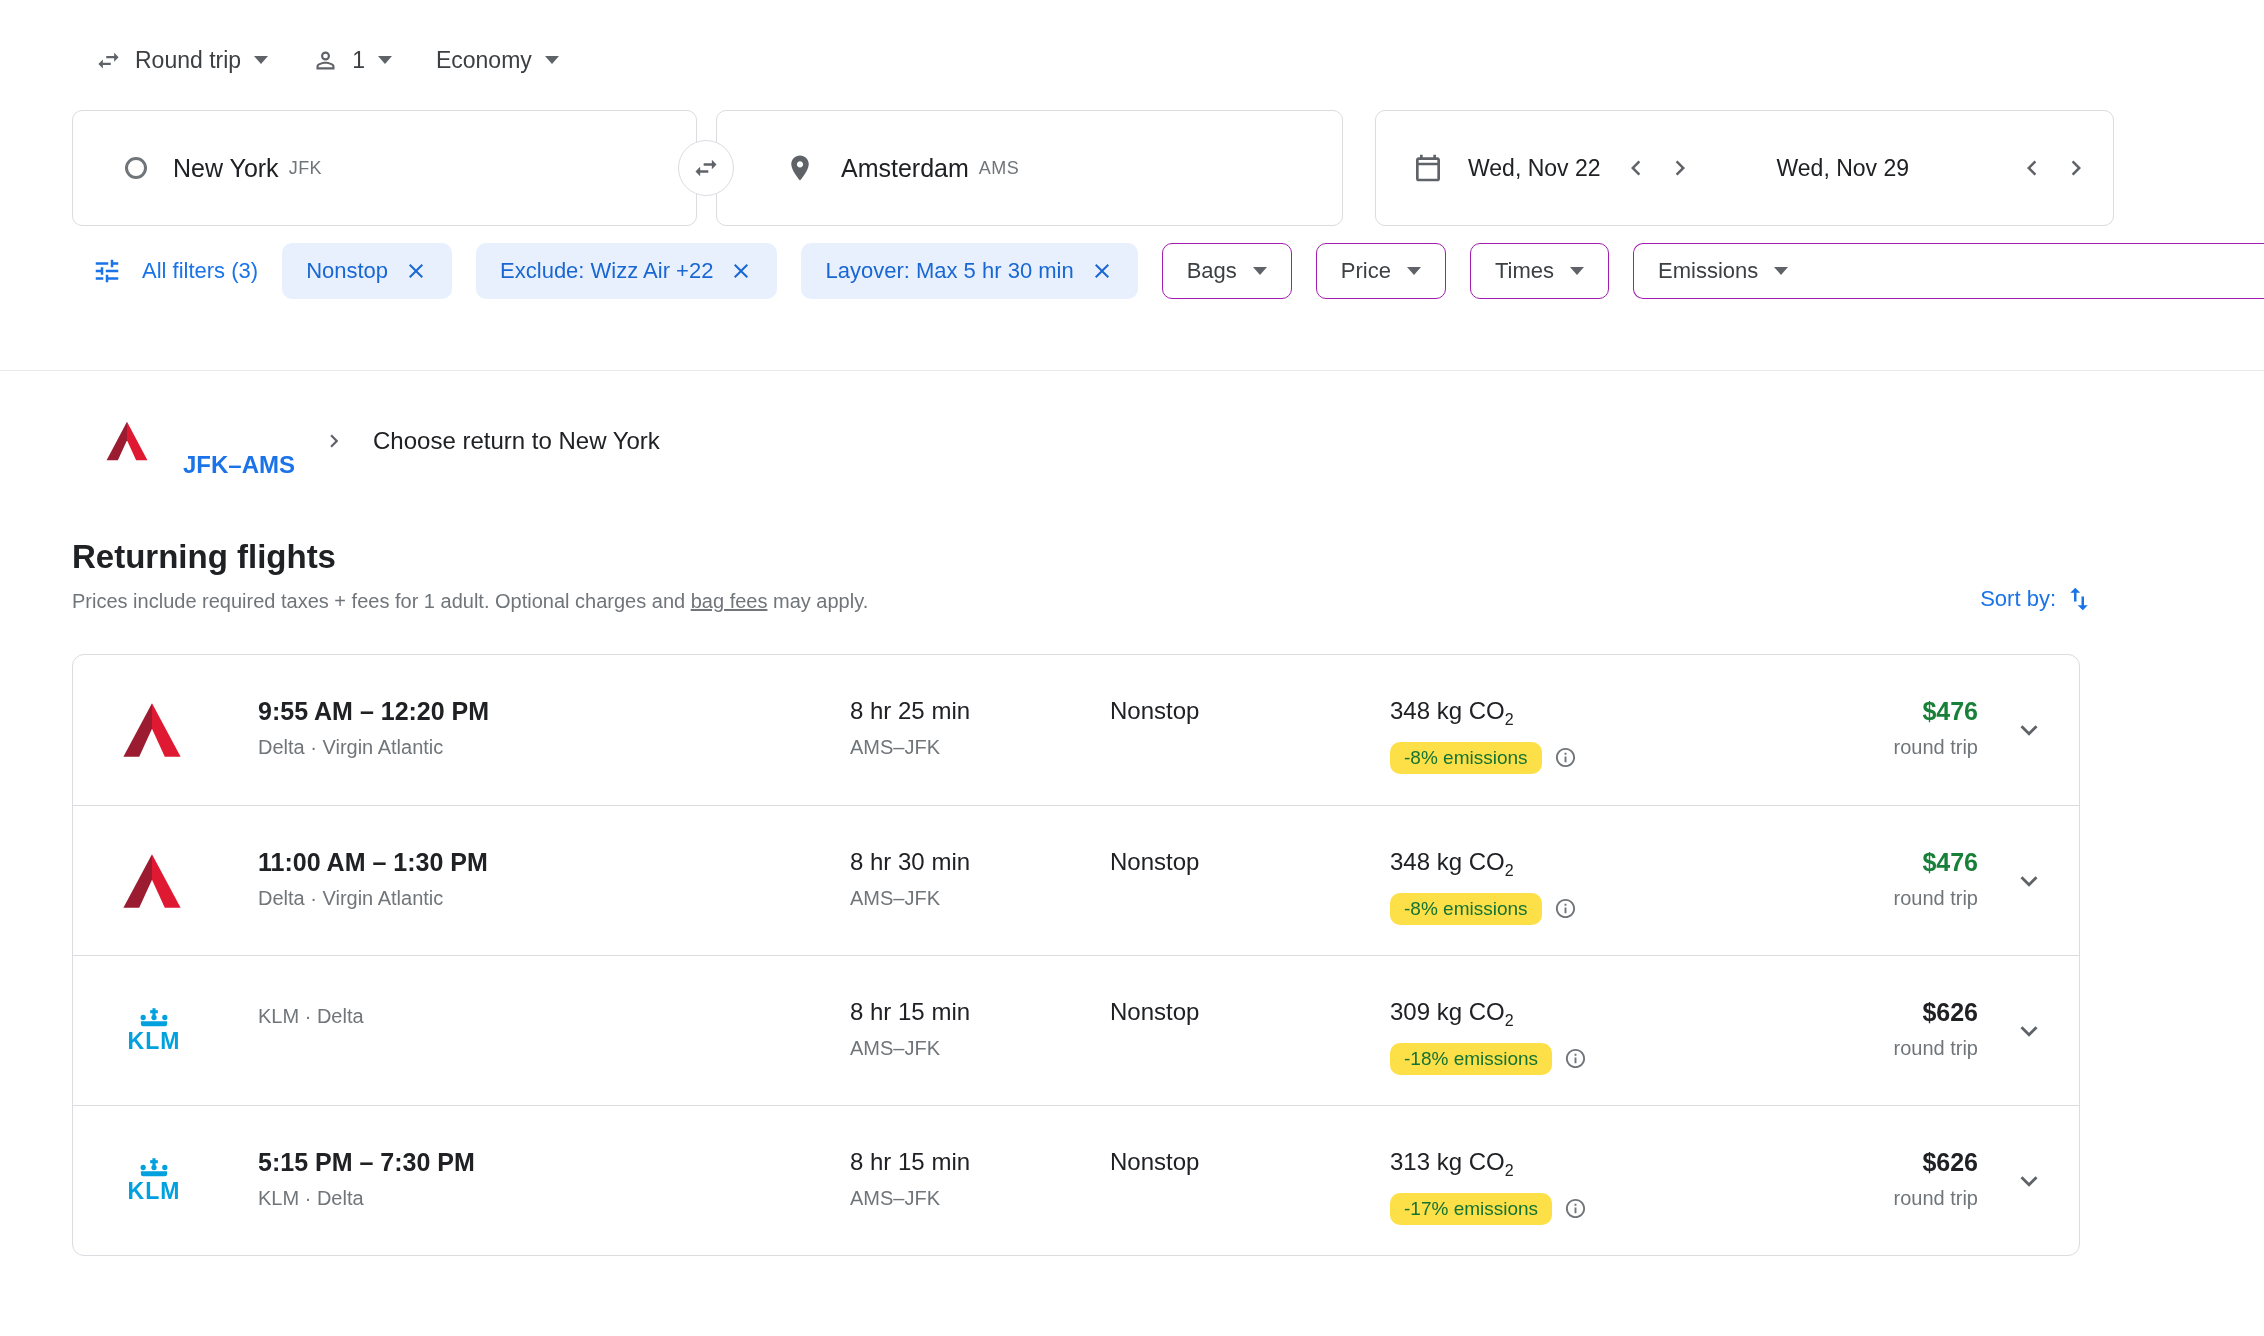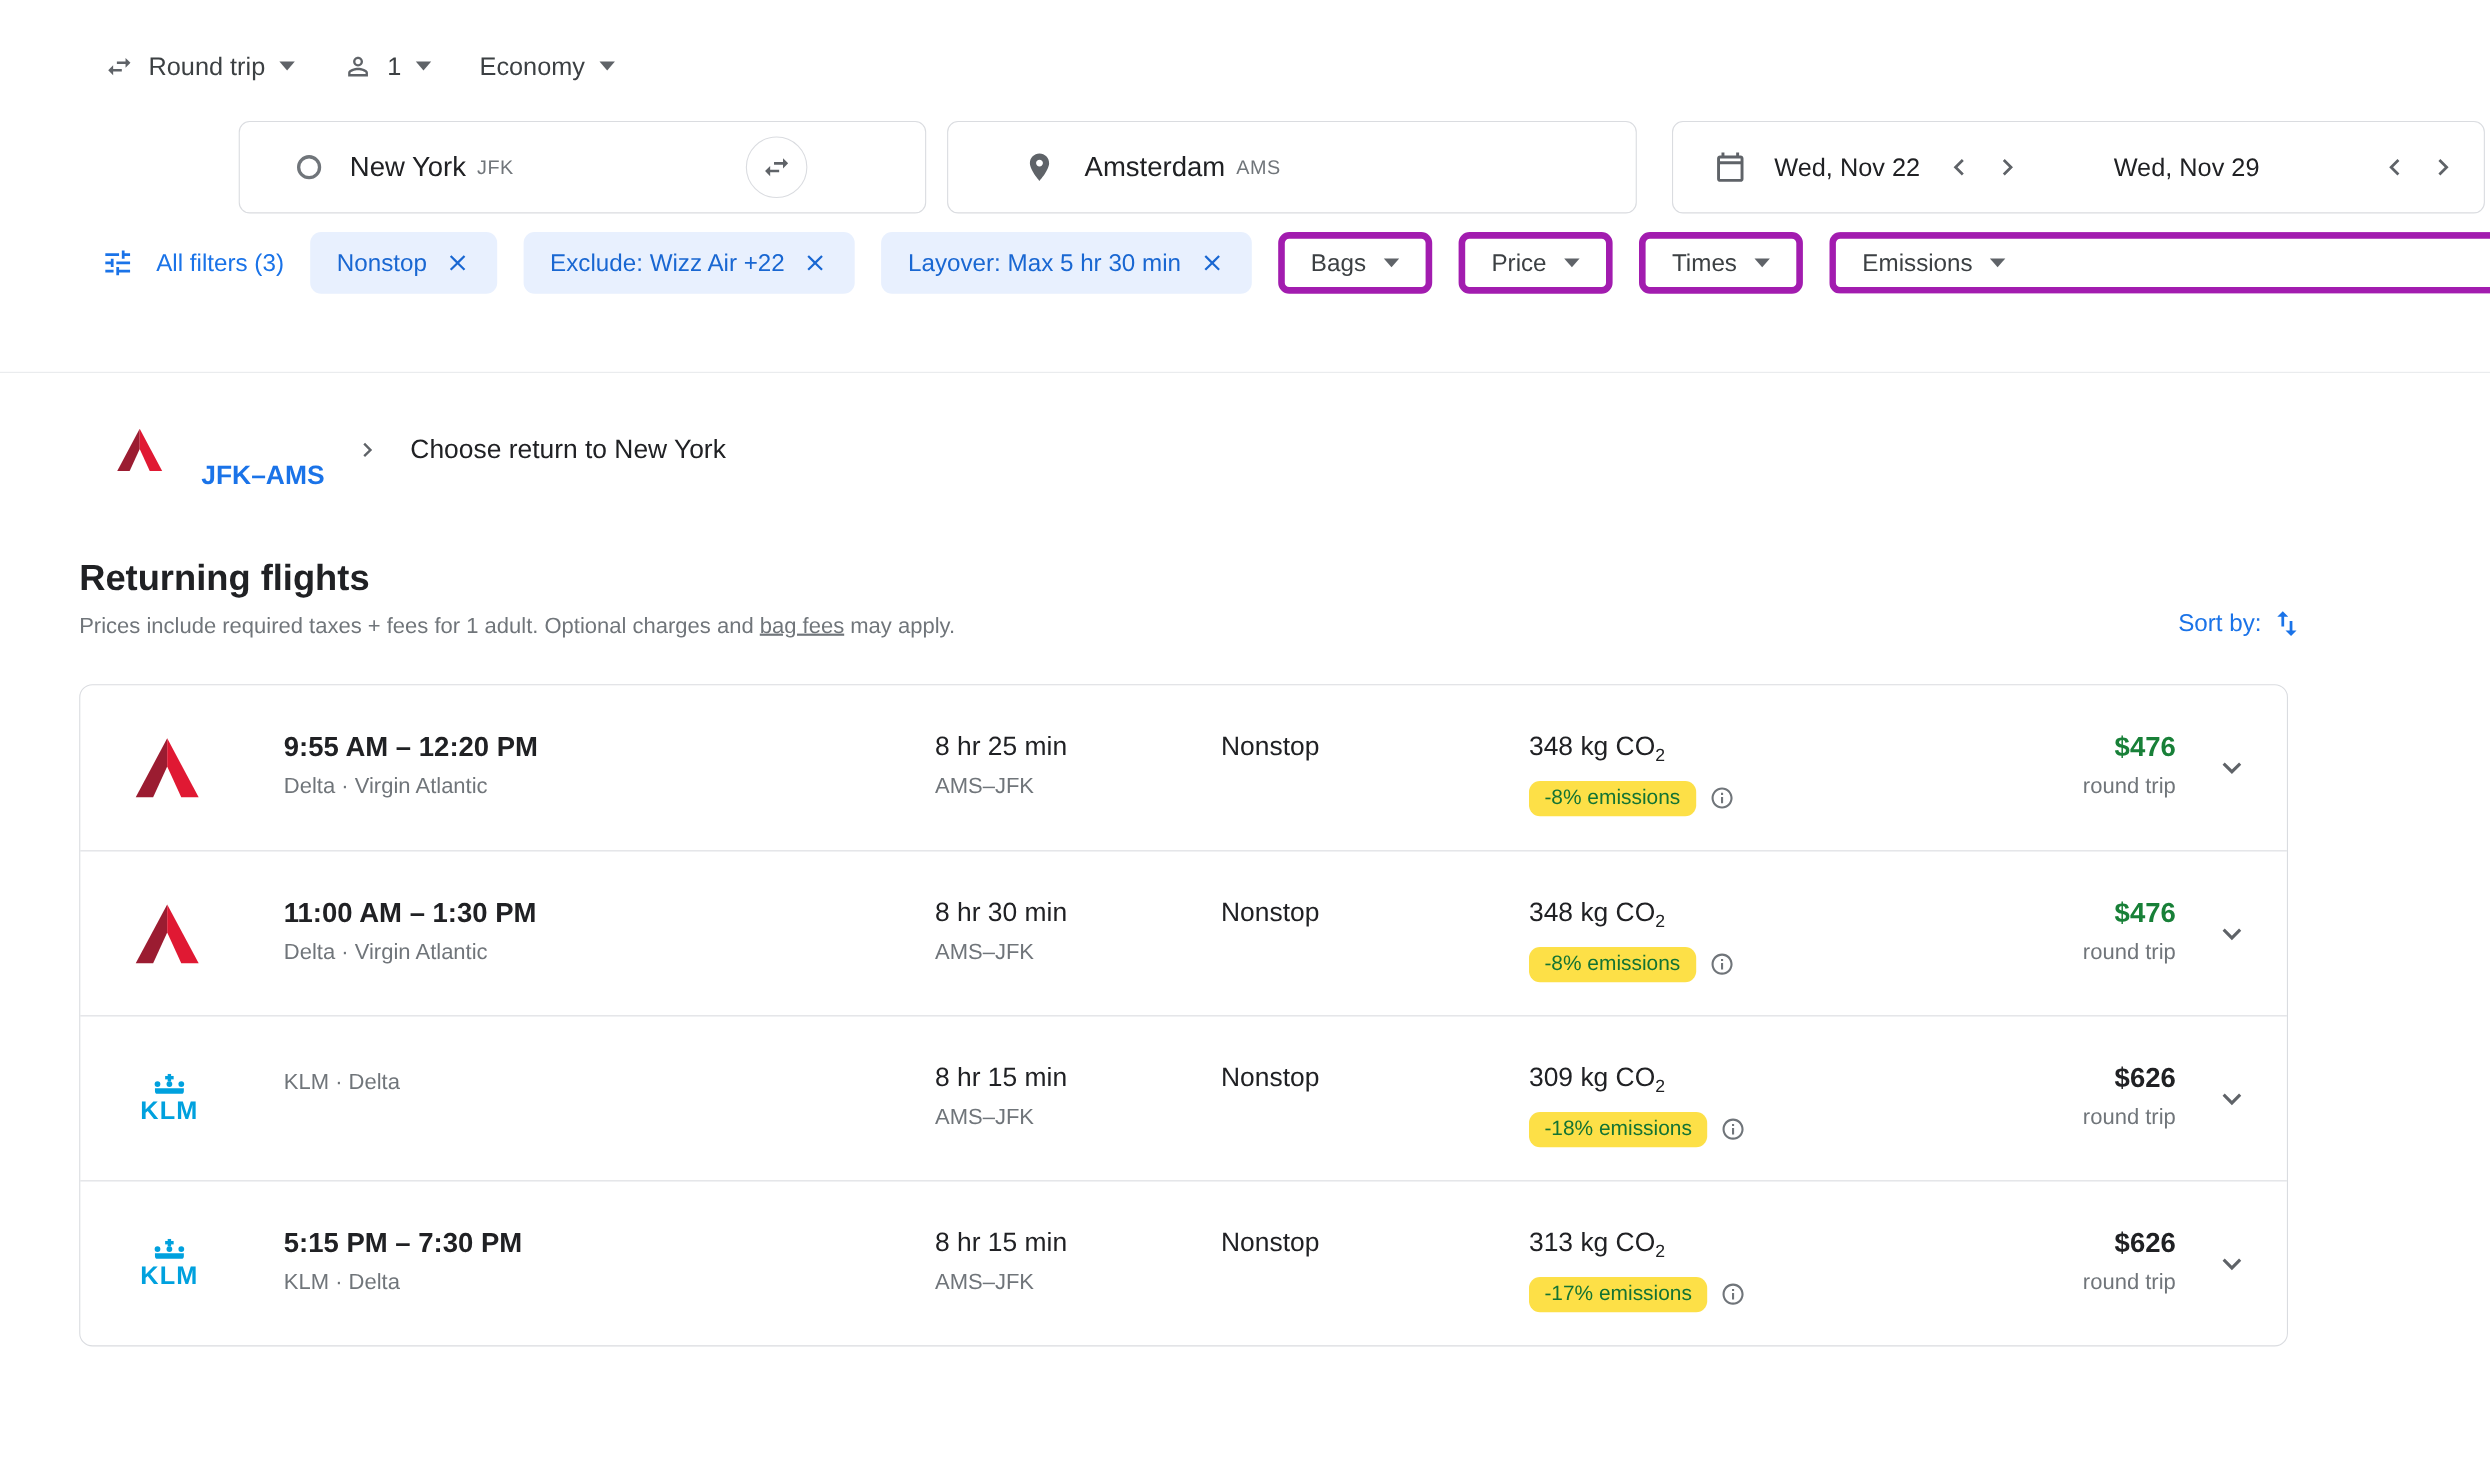--- a/index.html
+++ b/index.html
@@ -7,21 +7,21 @@
     font-family:"Liberation Sans","DejaVu Sans",sans-serif; color:#202124; }
   svg { display:block; }
   .caret { width:0; height:0; border-left:7px solid transparent; border-right:7px solid transparent;
     border-top:8px solid #5f6368; }
 
   
   .topbar { display:flex; align-items:center; margin:36px 0 0 95px; height:48px; gap:44px; }
   .tb-item { display:flex; align-items:center; gap:13px; font-size:23px; color:#3c4043; cursor:pointer; }
 
   
-  .search-row { position:relative; display:flex; margin:26px 5px 0 72px; height:84px;justify-content:flex-end; }
+  .search-row { position:relative; display:flex; margin:26px 16px 0 72px; height:116px; }
   .field { border:1px solid #dadce0; border-radius:10px; display:flex; align-items:center; background:#fff; }
   .field.origin { width:625px; padding-left:52px; }
   .field.dest   { width:627px; padding-left:68px; margin-left:19px; }
   .field.dates  { width:739px; padding:0 20px 0 36px; margin-left:32px; }
   .city { font-size:25px; font-weight:500; color:#202124; margin-left:26px; }
   .code { font-size:18px; color:#70757a; margin-left:10px; letter-spacing:.5px; }
   .swap-btn { position:absolute; left:606px; top:50%; transform:translateY(-50%);
     width:56px; height:56px; border-radius:50%; border:1px solid #dadce0; background:#fff;
     display:flex; align-items:center; justify-content:center; cursor:pointer; z-index:2; }
   .origin-ring { width:22px; height:22px; border:3px solid #70757a; border-radius:50%; }
@@ -35,21 +35,21 @@
   
   .filters-row { display:flex; align-items:center; margin-top:16px; padding-left:92px;
     gap:24px; height:58px; width:100%; }
   .all-filters { display:flex; align-items:center; gap:20px; font-size:22px; font-weight:500;
     color:#1a73e8; background:none; border:none; cursor:pointer; white-space:nowrap; }
   .chip { display:flex; align-items:center; gap:16px; height:56px; padding:0 24px;
     background:#e8f0fe; color:#1967d2; border:none; border-radius:10px; font-size:22px; font-weight:500;
     cursor:pointer; white-space:nowrap; }
   .chip .remove { display:flex; align-items:center; justify-content:center; background:none; border:none; cursor:pointer; }
   .dropdown { display:flex; align-items:center; gap:16px; height:56px; padding:0 24px; background:#fff;
-    border:6px solid #a21caf; border-radius:10px; font-size:22px; font-weight:500; color:#3c4043;
+    border:1px solid #a21caf; border-radius:10px; font-size:22px; font-weight:500; color:#3c4043;
     cursor:pointer; white-space:nowrap; }
   .dropdown.emissions { flex:1 1 auto; justify-content:flex-start; border-right:none;
     border-top-right-radius:0; border-bottom-right-radius:0; }
 
   .hdivider { margin-top:70px; border-top:1px solid #e8eaed; width:100%; }
 
   
   .breadcrumb { display:flex; align-items:center; margin:47px 0 0 105px; height:46px; }
   .bc-link { color:#1a73e8; font-size:24px; font-weight:700; margin-left:34px; text-decoration:none; cursor:pointer;margin-top:48px; }
   .bc-chevron { margin:0 26px; }

